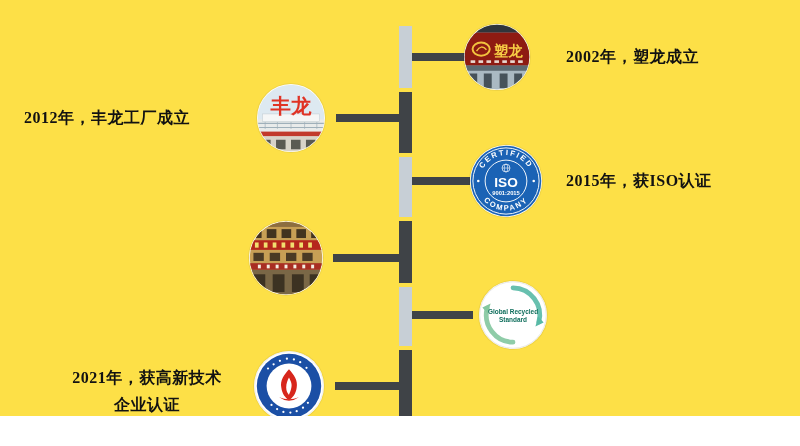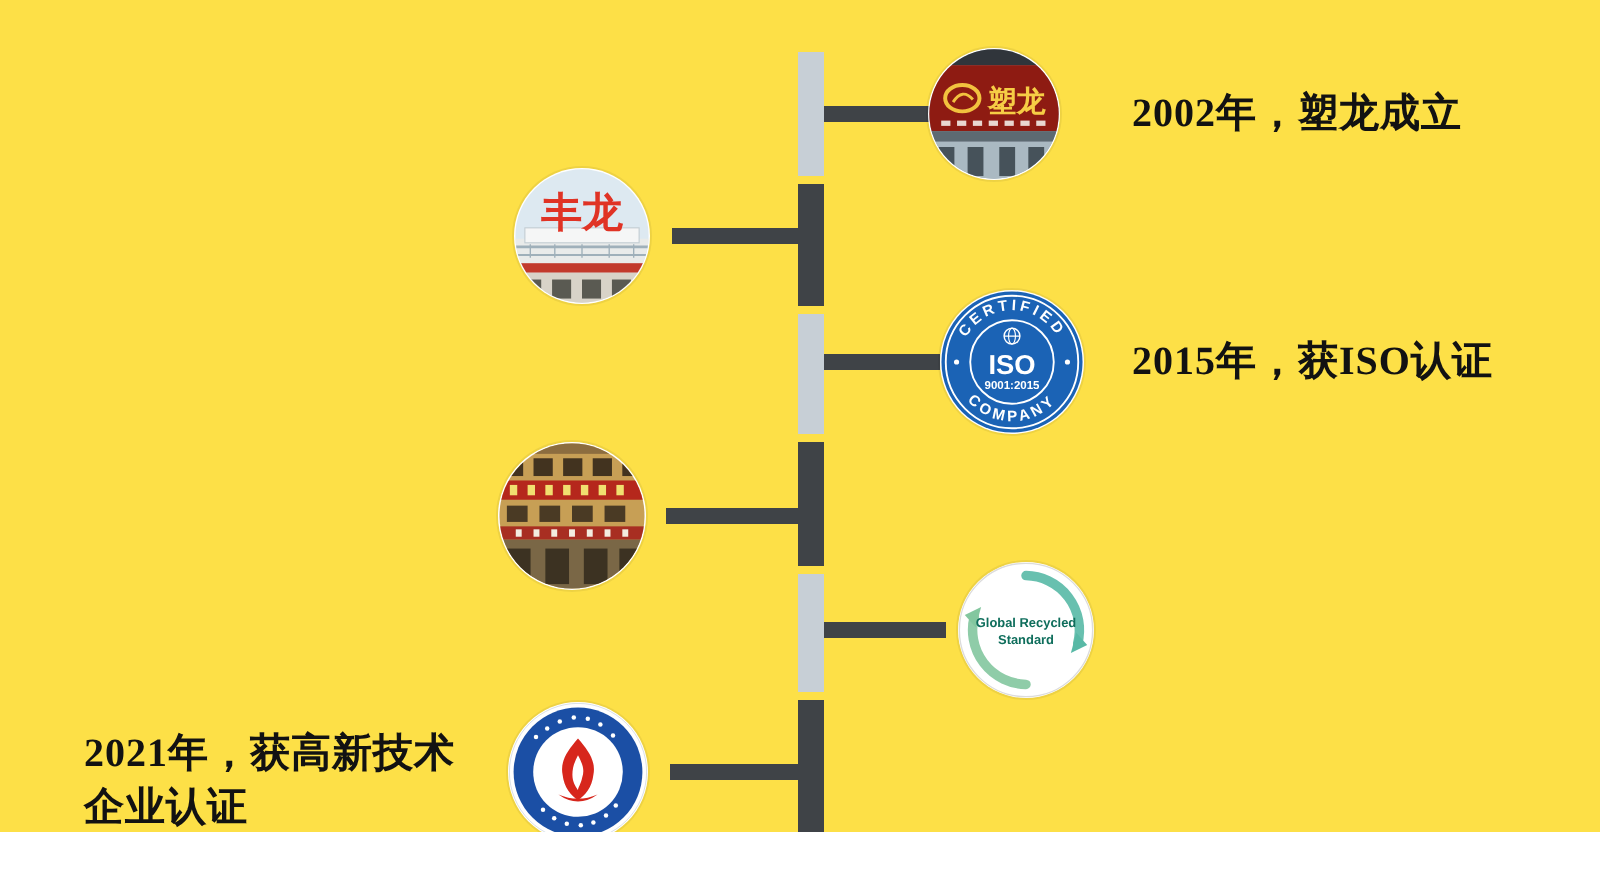--- a/index.html
+++ b/index.html
@@ -14,24 +14,24 @@
   .bar-seg.dark  { background:#3f4347; }
   .connector { position:absolute; height:8px; background:#3f4347; }
   .badge {
     position:absolute; border-radius:50%; overflow:hidden;
     box-shadow:0 0 0 1px rgba(0,0,0,0.06);
     background:#fff;
   }
   .badge svg { display:block; width:100%; height:100%; }
   .label {
     position:absolute; font-weight:bold; color:#121212;
-    font-size:20px; line-height:26px; white-space:nowrap;
+    font-size:16px; line-height:26px; white-space:nowrap;
     letter-spacing:0.5px;
   }
-  .label.two-line { white-space:normal; text-align:left; line-height:27px; }
+  .label.two-line { white-space:normal; text-align:center; line-height:27px; }
   svg text { font-family:"Liberation Sans","DejaVu Sans",sans-serif; }
   svg text.cjk { font-family:"Liberation Serif","DejaVu Serif",serif; }
 </style>
 </head>
 <body>
 
 <div class="canvas">
 
   <div class="bar-seg light" style="top:26px;height:62px"></div>
   <div class="bar-seg dark" style="top:92px;height:61px"></div>
@@ -103,20 +103,21 @@
         <rect x="0" y="77" width="100" height="23" fill="#d8d3c8"></rect>
         <g fill="#5a5a52">
           <rect x="6" y="82" width="14" height="14"></rect>
             <rect x="28" y="82" width="14" height="14"></rect>
           <rect x="50" y="82" width="14" height="14"></rect>
             <rect x="72" y="82" width="14" height="14"></rect>
         </g>
       </g>
     </svg>
   </div>
+  <div class="label" style="left:24px;top:105px">2012年，丰龙工厂成立</div>
 
   <div class="connector" style="left:412px;top:177px;width:58px"></div>
   <div class="badge" style="left:470px;top:145px;width:72px;height:72px">
     <svg viewBox="0 0 100 100">
       <circle cx="50" cy="50" r="49" fill="#1b63b5"></circle>
       <circle cx="50" cy="50" r="46" fill="none" stroke="#ffffff" stroke-width="1.3"></circle>
       <circle cx="50" cy="50" r="29" fill="none" stroke="#ffffff" stroke-width="1.3"></circle>
       <defs>
         <path id="isoTop" d="M 14,50 A 36,36 0 0 1 86,50"></path>
         <path id="isoBot" d="M 9,50 A 41,41 0 0 0 91,50"></path>

